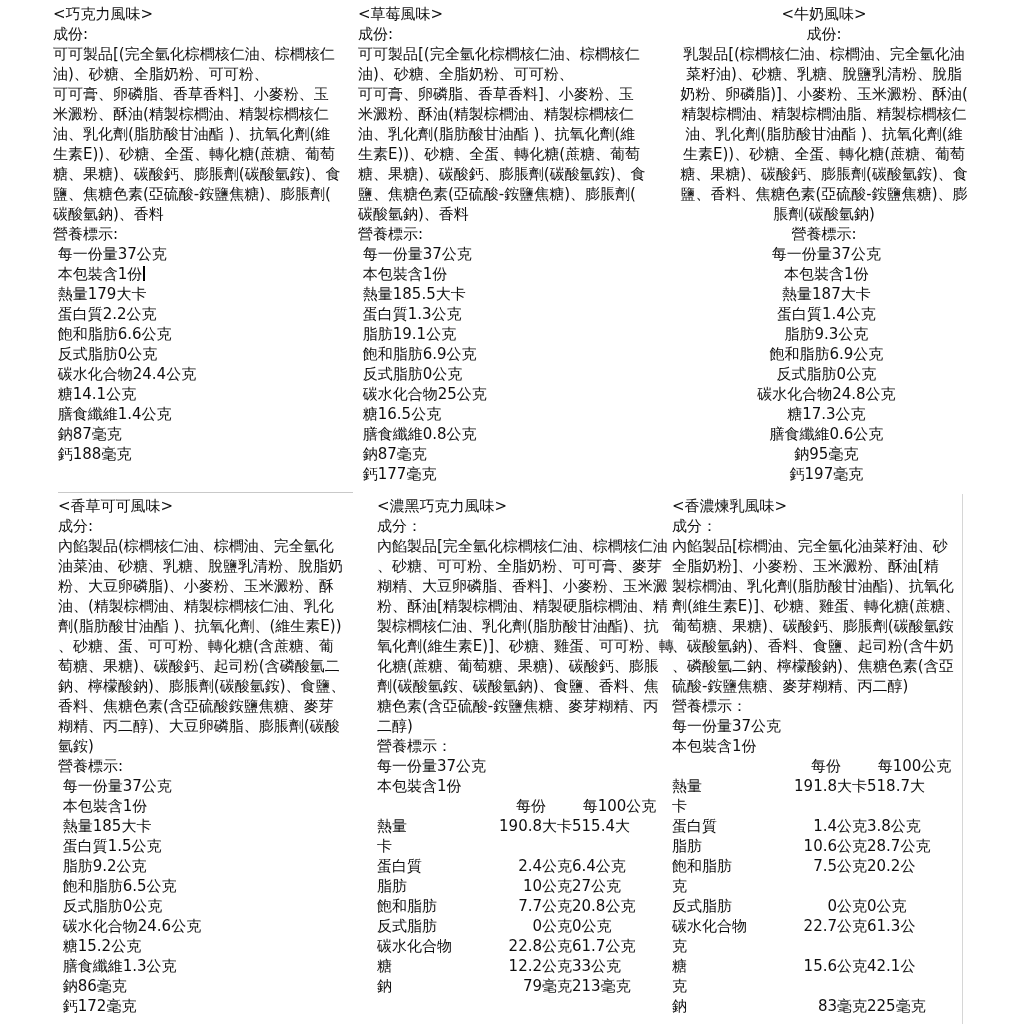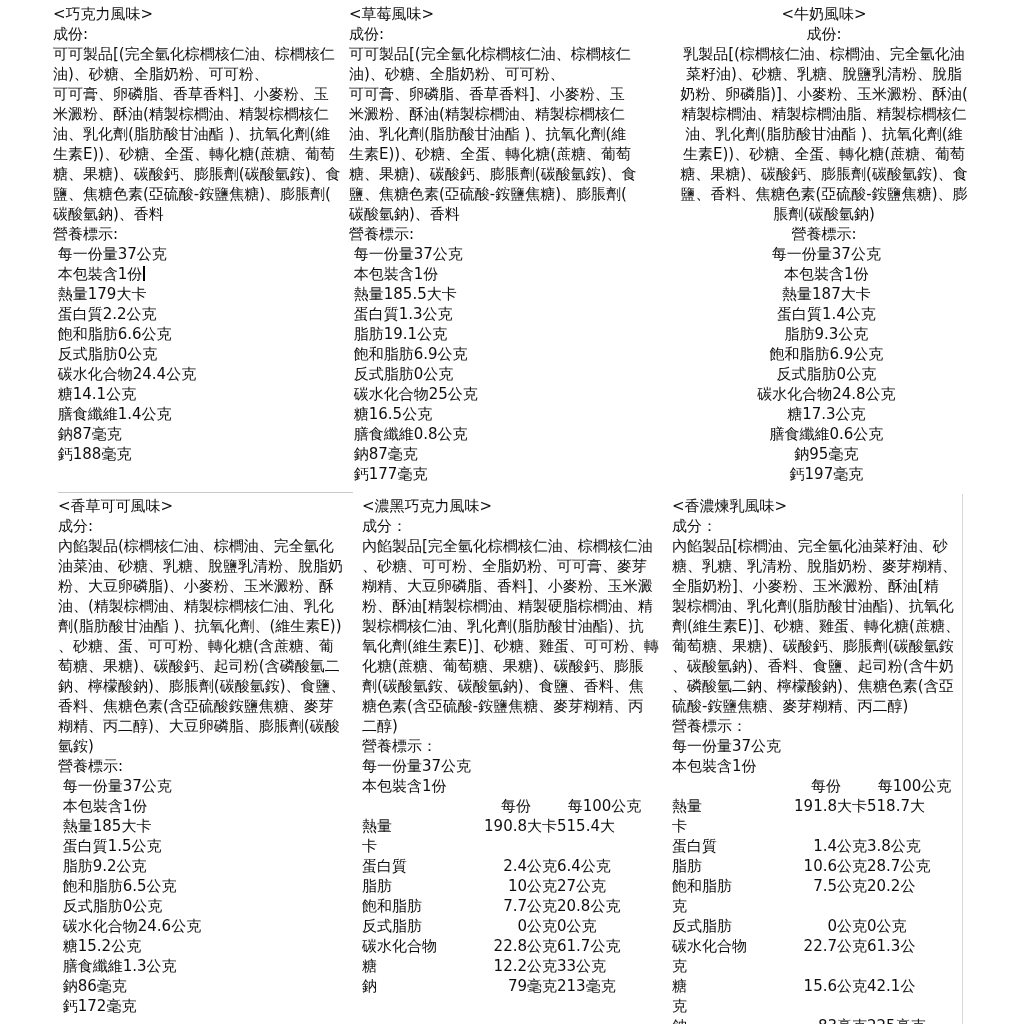--- a/index.html
+++ b/index.html
@@ -7,24 +7,24 @@
   }
   html,body{margin:0;padding:0;}
   body{
     width:1024px;height:1024px;position:relative;overflow:hidden;
     background:var(--bg);color:var(--txt);
     font-family:"DejaVu Sans","Liberation Sans",sans-serif;
     font-size:15px;line-height:20px;
   }
   .section{position:absolute;width:312px;}
   .sec1{left:53px;top:4px;}
-  .sec2{left:349px;top:4px;}
+  .sec2{left:358px;top:4px;}
   .sec3{left:668px;top:4px;text-align:center;}
   .sec4{left:58px;top:496px;}
-  .sec5{left:362px;top:496px;}
+  .sec5{left:377px;top:496px;}
   .sec6{left:672px;top:496px;}
   .line{white-space:pre;height:20px;}
   .caret{display:inline-block;width:1.5px;height:15px;background:#000;
          vertical-align:-2px;margin-left:1px;}
   .ntable{position:relative;width:292px;}
   .trow{position:relative;height:20px;}
   .tcell-label{position:absolute;left:0;white-space:pre;}
   .tcell-v1{position:absolute;left:113px;width:82px;text-align:right;white-space:pre;}
   .tcell-v2{position:absolute;left:195px;width:95px;text-align:left;white-space:pre;}
   .trow.head .tcell-v1{text-align:center;}
@@ -235,21 +235,20 @@
           <span class="tcell-v2">213毫克</span>
         </div>
       </div>
   </div>
 
   <div class="section sec6">
     <div class="line">&lt;香濃煉乳風味&gt;</div>
     <div class="line">成分：</div>
     <div>
         <div class="line">內餡製品[棕櫚油、完全氫化油菜籽油、砂</div>
-        <div class="line">糖、乳糖、乳清粉、脫脂奶粉、麥芽糊精、</div>
         <div class="line">全脂奶粉]、小麥粉、玉米澱粉、酥油[精</div>
         <div class="line">製棕櫚油、乳化劑(脂肪酸甘油酯)、抗氧化</div>
         <div class="line">劑(維生素E)]、砂糖、雞蛋、轉化糖(蔗糖、</div>
         <div class="line">葡萄糖、果糖)、碳酸鈣、膨脹劑(碳酸氫銨</div>
         <div class="line">、碳酸氫鈉)、香料、食鹽、起司粉(含牛奶</div>
         <div class="line">、磷酸氫二鈉、檸檬酸鈉)、焦糖色素(含亞</div>
         <div class="line">硫酸-銨鹽焦糖、麥芽糊精、丙二醇)</div>
       </div>
     <div class="line">營養標示：</div>
     <div>

